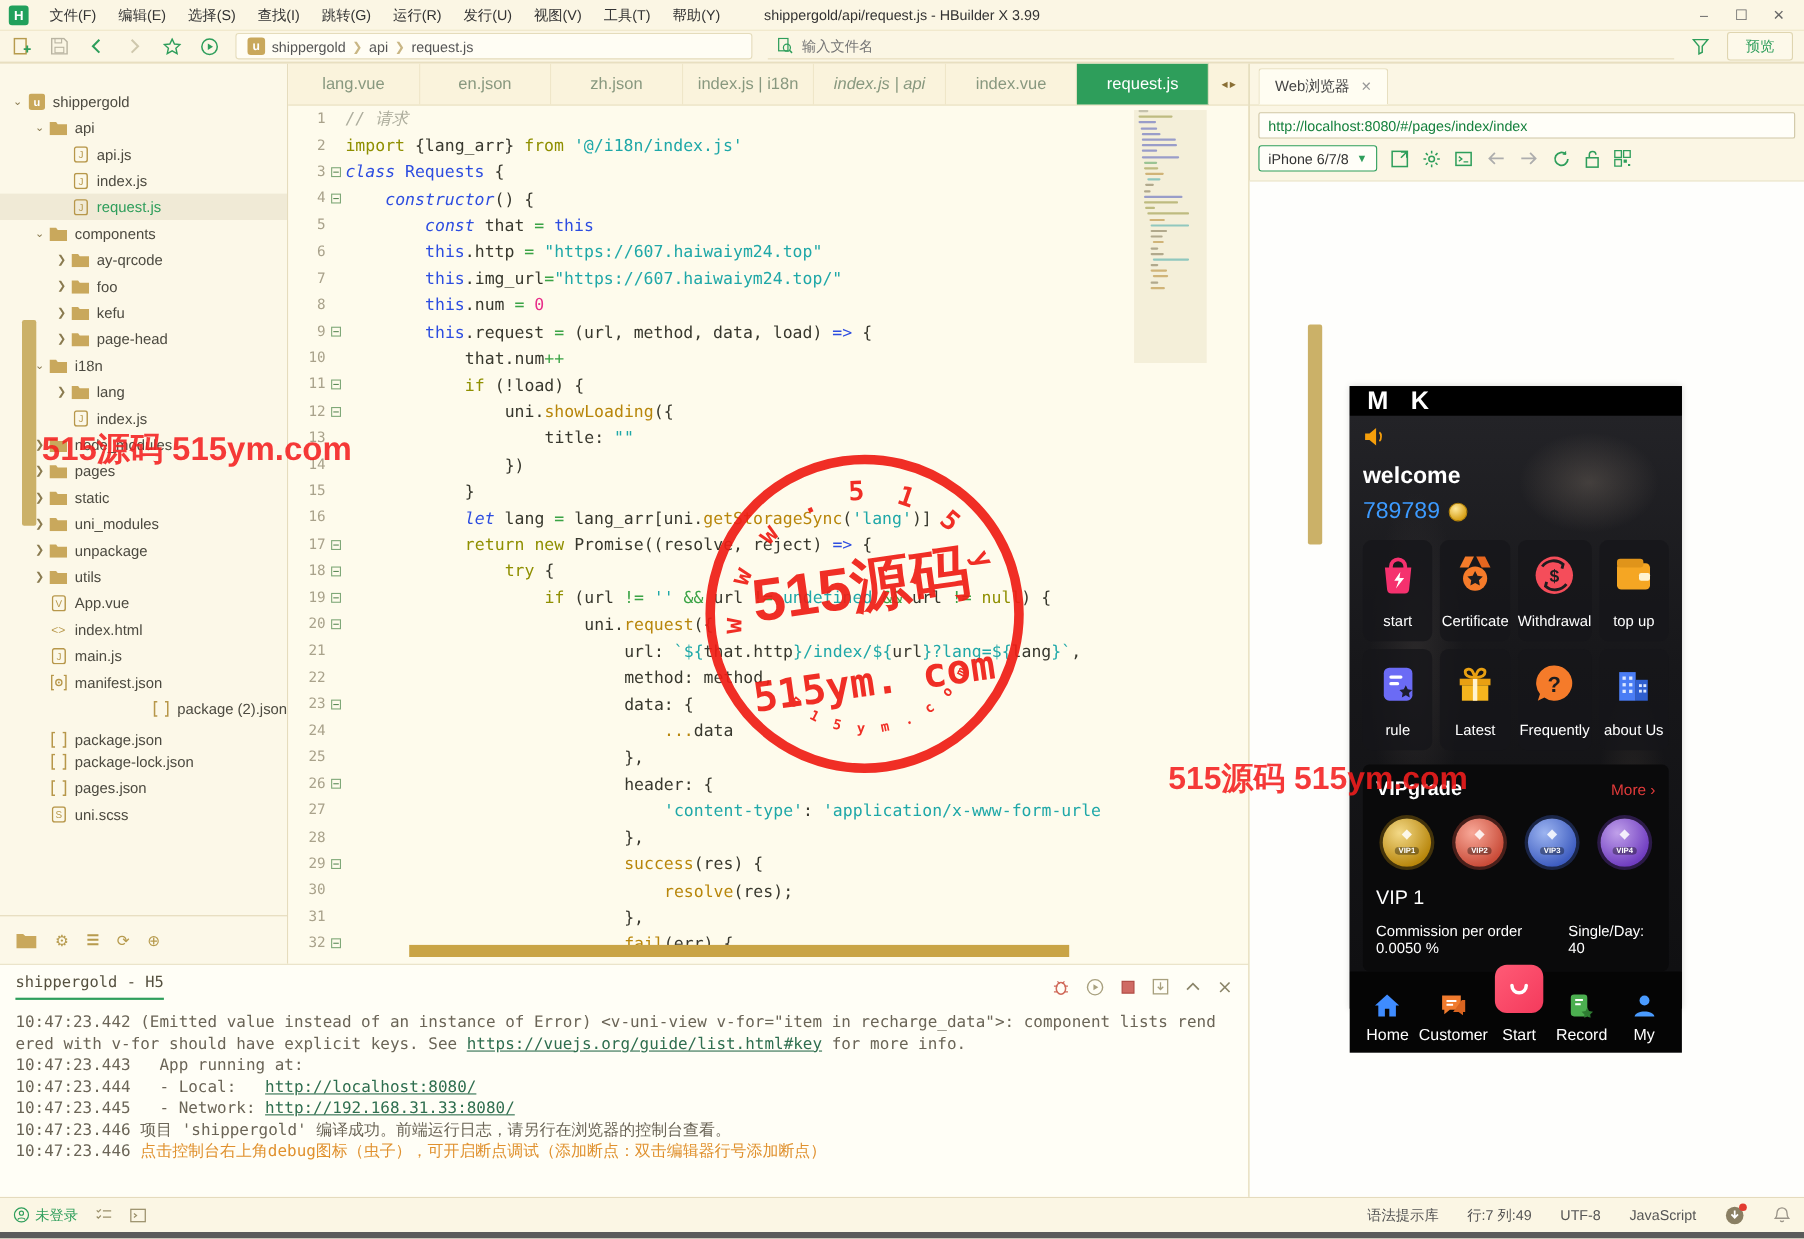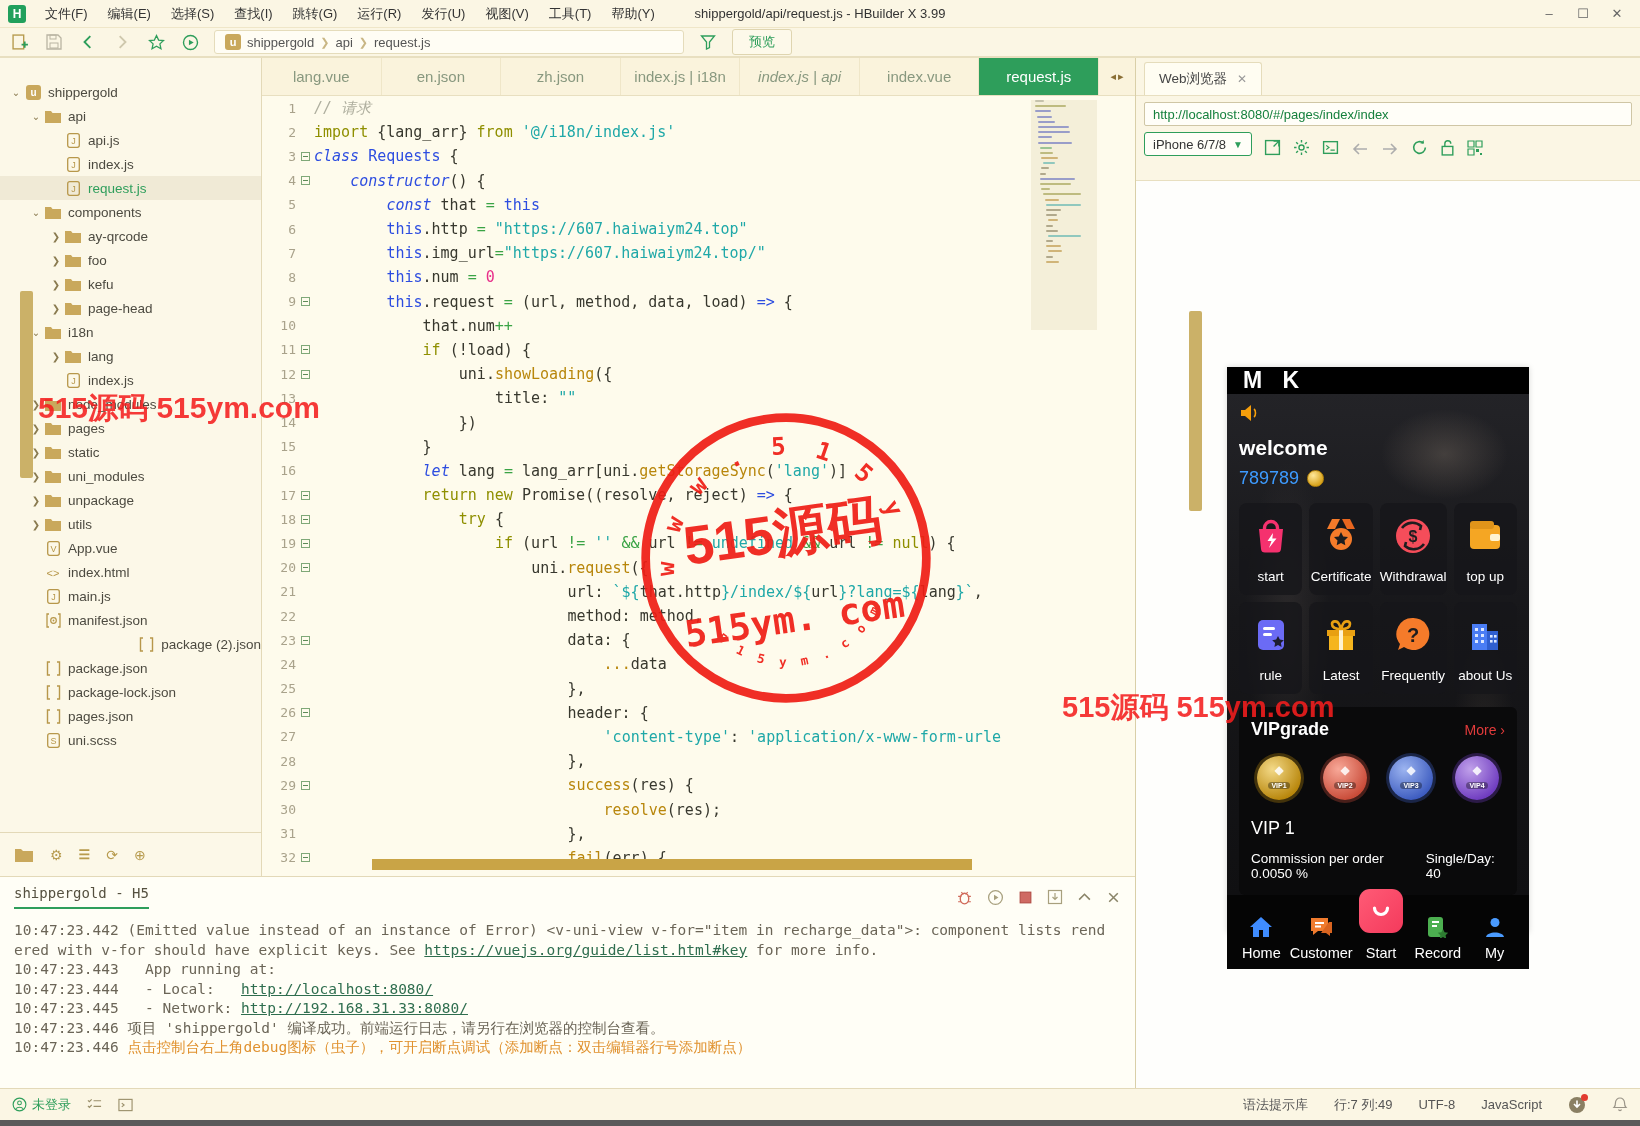--- a/index.html
+++ b/index.html
@@ -62,35 +62,35 @@
   .consbody { flex:1; padding:4px 14px; font-family:"DejaVu Sans Mono",monospace; font-size:14.5px; color:#6b6557; line-height:19.5px; white-space:pre-wrap; }
   .clink { color:#2f6e4f; text-decoration:underline; }
   .cwarn { color:#E0912E; }
   
   .rightpanel { width:505px; border-left:1px solid #D9CFA8; background:#FBF6E4; position:relative; display:flex; flex-direction:column; }
   .rp-tabs { height:38px; border-bottom:1px solid #E8DFC0; display:flex; align-items:flex-end; padding-left:8px; }
   .rp-tab { height:33px; background:#FFFDF2; border:1px solid #E5DCBB; border-bottom:none; border-radius:3px 3px 0 0; display:flex; align-items:center; gap:10px; padding:0 14px; font-size:13.5px; color:#444; }
   .rp-tab .x { color:#999; font-size:12px; }
   .urlrow { padding:6px 8px 2px; }
   .urlrow input { width:100%; height:24px; border:1px solid #CFC6A5; background:#FFFEF8; font-size:13px; color:#15803d; padding:0 8px; outline:none; border-radius:2px; }
-  .devrow { display:flex; align-items:flex-end; gap:12px; padding:4px 8px 24px; }
+  .devrow { display:flex; align-items:center; gap:12px; padding:4px 8px 8px; }
   .devsel { border:1px solid #2E9E5B; border-radius:3px; height:24px; width:108px; display:flex; align-items:center; justify-content:space-between; padding:0 8px; font-size:13px; color:#333; background:#FFFEF8; }
   .devsel .car { color:#2E9E5B; font-size:10px; }
   .rp-body { flex:1; background:#FEFEFC; position:relative; border-top:1px solid #E8DFC0; }
   .rp-scroll { position:absolute; left:53px; top:130px; width:13px; height:200px; background:#CBB168; border-radius:2px; }
   
   .phone { position:absolute; left:91px; top:186px; width:302px; height:566px; background:#111; display:flex; flex-direction:column; box-shadow:0 0 6px rgba(0,0,0,.15); }
   .ph-head { height:44px; background:#000; color:#fff; display:flex; align-items:center; padding-left:16px; font-size:23px; font-weight:bold; letter-spacing:7px; }
   .ph-body { flex:1; position:relative; padding:10px 12px 0;
     background: radial-gradient(closest-side at 72% 12%, rgba(150,135,120,.30), transparent 75%),
                 radial-gradient(closest-side at 20% 45%, rgba(110,100,95,.22), transparent 70%),
                 radial-gradient(closest-side at 85% 70%, rgba(90,80,70,.25), transparent 70%),
                 linear-gradient(#232327 0%, #17171a 45%, #101012 100%); }
   .ph-welcome { color:#fff; font-size:21px; font-weight:bold; margin-top:10px; }
-  .ph-uid { display:flex; align-items:center; gap:8px; margin-top:8px; color:#3D9BFF; font-size:18px; }
+  .ph-uid { display:flex; align-items:center; gap:8px; margin-top:8px; color:#3D9BFF; font-size:21px; }
   .medal { width:17px; height:17px; border-radius:50%; background:radial-gradient(circle at 35% 30%,#ffe89a,#d9a520 70%); border:1px solid #b8860b; }
   .grid { display:grid; grid-template-columns:repeat(4,1fr); gap:7px; margin-top:14px; }
   .gcard { background:rgba(22,22,25,.78); border-radius:8px; height:92px; display:flex; flex-direction:column; align-items:center; justify-content:center; gap:8px; }
   .gcard .glabel { color:#fff; font-size:13.5px; }
   .vipcard { background:#0a0a0b; border-radius:6px; margin-top:13px; padding:12px 12px 14px; }
   .viphead { display:flex; align-items:center; }
   .viptitle { color:#fff; font-size:18px; font-weight:bold; }
   .vipmore { margin-left:auto; color:#e23b3b; font-size:14px; }
   .badges { display:flex; justify-content:space-between; padding:0 6px; margin-top:16px; }
   .badge { width:44px; height:44px; border-radius:50%; display:flex; align-items:center; justify-content:center; flex-direction:column; color:#3a2a00; position:relative; }
@@ -175,20 +175,28 @@
   <div class="crumbbox">
     <span class="uni-ic">u</span>
     <span class="crumb" id="crumbs">
         <span>shippergold</span>
         <span class="sep">❯</span>
         <span>api</span>
         <span class="sep">❯</span>
         <span>request.js</span>
       </span>
   </div>
+  <div class="searchbox">
+    <svg width="15" height="15" viewBox="0 0 16 16">
+        <rect x="2" y="1" width="9" height="12" fill="none" stroke="#2E9E5B" stroke-width="1.2"></rect>
+        <circle cx="10" cy="10" r="3.4" fill="none" stroke="#2E9E5B" stroke-width="1.2"></circle>
+        <path d="M12.5 12.5l2.5 2.5" stroke="#2E9E5B" stroke-width="1.4"></path>
+      </svg>
+    <input placeholder="输入文件名" style="">
+  </div>
   <span class="tb-ic">
     <svg width="16" height="16" viewBox="0 0 16 16">
         <path d="M1.5 2h13L9.5 8v5.5l-3 1.5V8z" fill="none" stroke="#2E9E5B" stroke-width="1.3"></path>
       </svg>
     </span>
   <button class="preview-btn">预览</button>
 </div>
 
 <div class="mainrow">
   <div class="leftcol">
@@ -414,21 +422,21 @@
             </div>
             <div class="tree-row" style="padding-left: 28px; justify-content: flex-end;">
               <span class="chev"></span>
               <span class="ticon">
                 <svg width="15" height="15" viewBox="0 0 15 15">
                   <path d="M4 1H1.5v13H4M11 1h2.5v13H11" fill="none" stroke="#B7974A" stroke-width="1.4"></path>
                 </svg>
               </span>
               <span class="lbl">package (2).json</span>
             </div>
-            <div class="tree-row" style="padding-left: 28px;">
+            <div class="tree-row" style="padding-left: 28px; align-items: flex-end;">
               <span class="chev"></span>
               <span class="ticon">
                 <svg width="15" height="15" viewBox="0 0 15 15">
                   <path d="M4 1H1.5v13H4M11 1h2.5v13H11" fill="none" stroke="#B7974A" stroke-width="1.4"></path>
                 </svg>
               </span>
               <span class="lbl">package.json</span>
             </div>
             <div class="tree-row" style="padding-left: 28px;">
               <span class="chev"></span>

